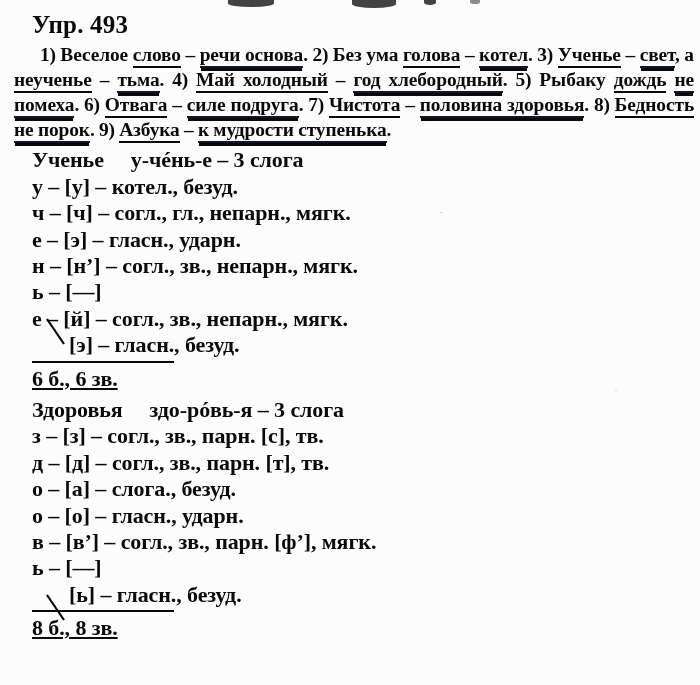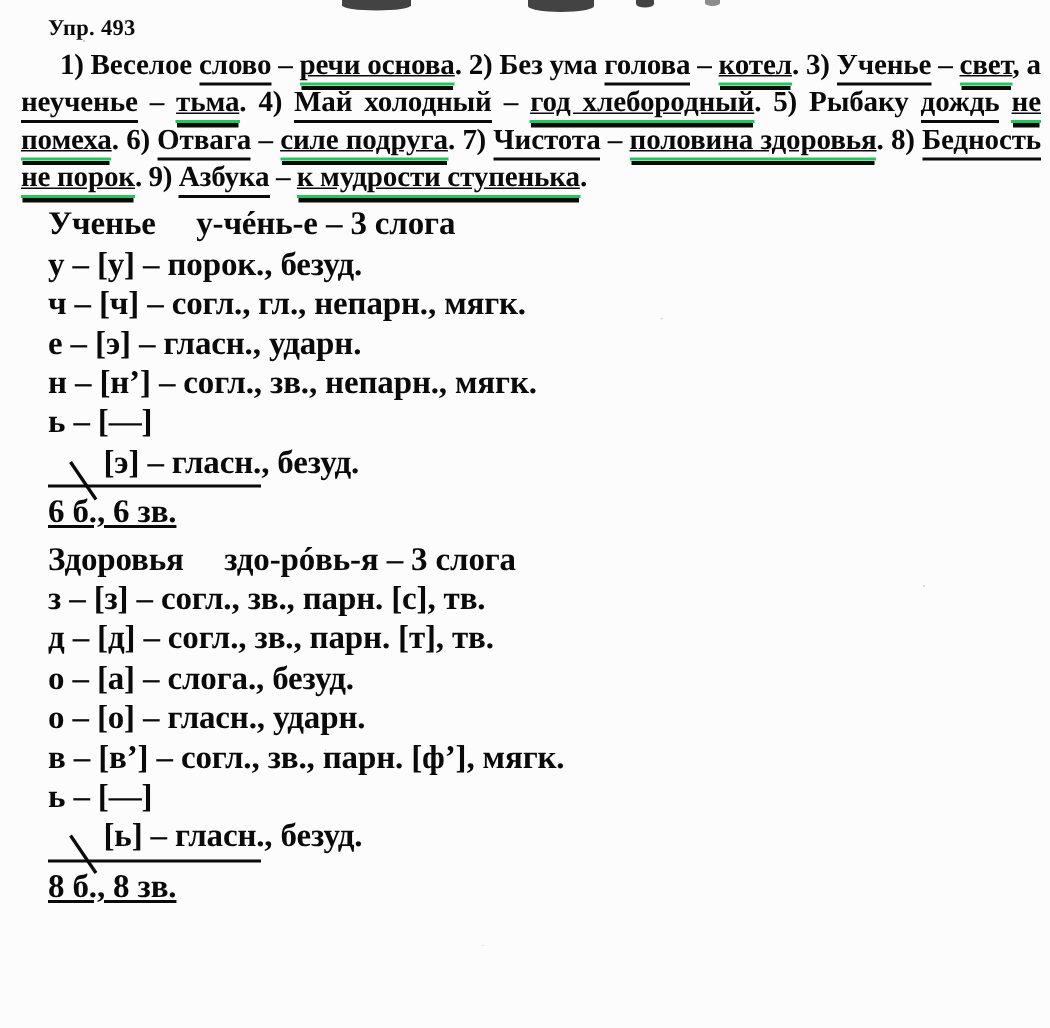--- a/index.html
+++ b/index.html
@@ -46,21 +46,21 @@
 
   .sheet {
     position: relative;
     padding: 11px 6px 0 14px;
     z-index: 2;
   }
 
   
   .ex-title {
     font-weight: bold;
-    font-size: 15px;
+    font-size: 25px;
     letter-spacing: .2px;
     margin: 0 0 3px 18px;
   }
 
   
   .sentences {
     font-size: 19.4px;
     font-weight: bold;
     line-height: 25.1px;
     text-align: justify;
@@ -71,24 +71,23 @@
     word-spacing: -.4px;
   }
   .sentences .num { letter-spacing: -.2px; }
 
   
   .subj {
     border-bottom: 2px solid #0a0a0a;
     padding-bottom: 1px;
   }
   .pred {
-    border-bottom: 2px solid #22c55e;
+    border-bottom: 2px solid #0f172a;
     box-shadow: 0 4px 0 -1px #0a0a0a;
     padding-bottom: 1px;
-    text-decoration: underline;
   }
 
   
   .analysis {
     margin: 5px 0 0 0;
     font-size: 22px;
     font-weight: bold;
     line-height: 26.4px;
     letter-spacing: -.1px;
   }
@@ -140,28 +139,28 @@
 
 <div class="sheet">
 
   <div class="ex-title">Упр. 493</div>
 
   <p class="sentences" id="sentence-paragraph"><span class="num">1)</span> <span>Веселое </span><span class="subj">слово</span><span> – </span><span class="pred">речи основа</span><span>.</span> <span class="num">2)</span> <span>Без ума </span><span class="subj">голова</span><span> – </span><span class="pred">котел</span><span>.</span> <span class="num">3)</span> <span class="subj">Ученье</span><span> – </span><span class="pred">свет</span><span>, а </span><span class="subj">неученье</span><span> – </span><span class="pred">тьма</span><span>.</span> <span class="num">4)</span> <span class="subj">Май холодный</span><span> – </span><span class="pred">год хлебородный</span><span>.</span> <span class="num">5)</span> <span>Рыбаку </span><span class="subj">дождь</span><span> </span><span class="pred">не помеха</span><span>.</span> <span class="num">6)</span> <span class="subj">Отвага</span><span> – </span><span class="pred">силе подруга</span><span>.</span> <span class="num">7)</span> <span class="subj">Чистота</span><span> – </span><span class="pred">половина здоровья</span><span>.</span> <span class="num">8)</span> <span class="subj">Бедность</span><span> </span><span class="pred">не порок</span><span>.</span> <span class="num">9)</span> <span class="subj">Азбука</span><span> – </span><span class="pred">к мудрости ступенька</span><span>.</span></p>
 
   <div id="analysis-container">
       <div class="analysis">
         <div class="an-head">Ученье     у-чéнь-е – 3 слога</div>
-        <div class="an-row"><span>у – [у] – порок., безуд.</span></div>
+        <div class="an-row"><span>у – [у] – котел., безуд.</span></div>
         <div class="an-row"><span>ч – [ч] – согл., гл., непарн., мягк.</span></div>
         <div class="an-row"><span>е – [э] – гласн., ударн.</span></div>
         <div class="an-row"><span>н – [н’] – согл., зв., непарн., мягк.</span></div>
         <div class="an-row"><span>ь – [—]</span></div>
         <div class="an-row split-top"><span class="split-link"><svg width="24" height="28" viewBox="0 0 24 28">
               <line x1="1" y1="1" x2="18" y2="26" stroke="#0a0a0a" stroke-width="2.2"></line>
-            </svg></span></div>
+            </svg></span><span>е – [й] – согл., зв., непарн., мягк.</span></div>
         <div class="an-row split-bottom"><span>[э] – гласн., безуд.</span></div>
         <div class="rule"></div>
         <div class="an-total">6 б., 6 зв.</div>
       </div>
       <div class="analysis">
         <div class="an-head">Здоровья     здо-рóвь-я – 3 слога</div>
         <div class="an-row"><span>з – [з] – согл., зв., парн. [с], тв.</span></div>
         <div class="an-row"><span>д – [д] – согл., зв., парн. [т], тв.</span></div>
         <div class="an-row"><span>о – [а] – слога., безуд.</span></div>
         <div class="an-row"><span>о – [о] – гласн., ударн.</span></div>

